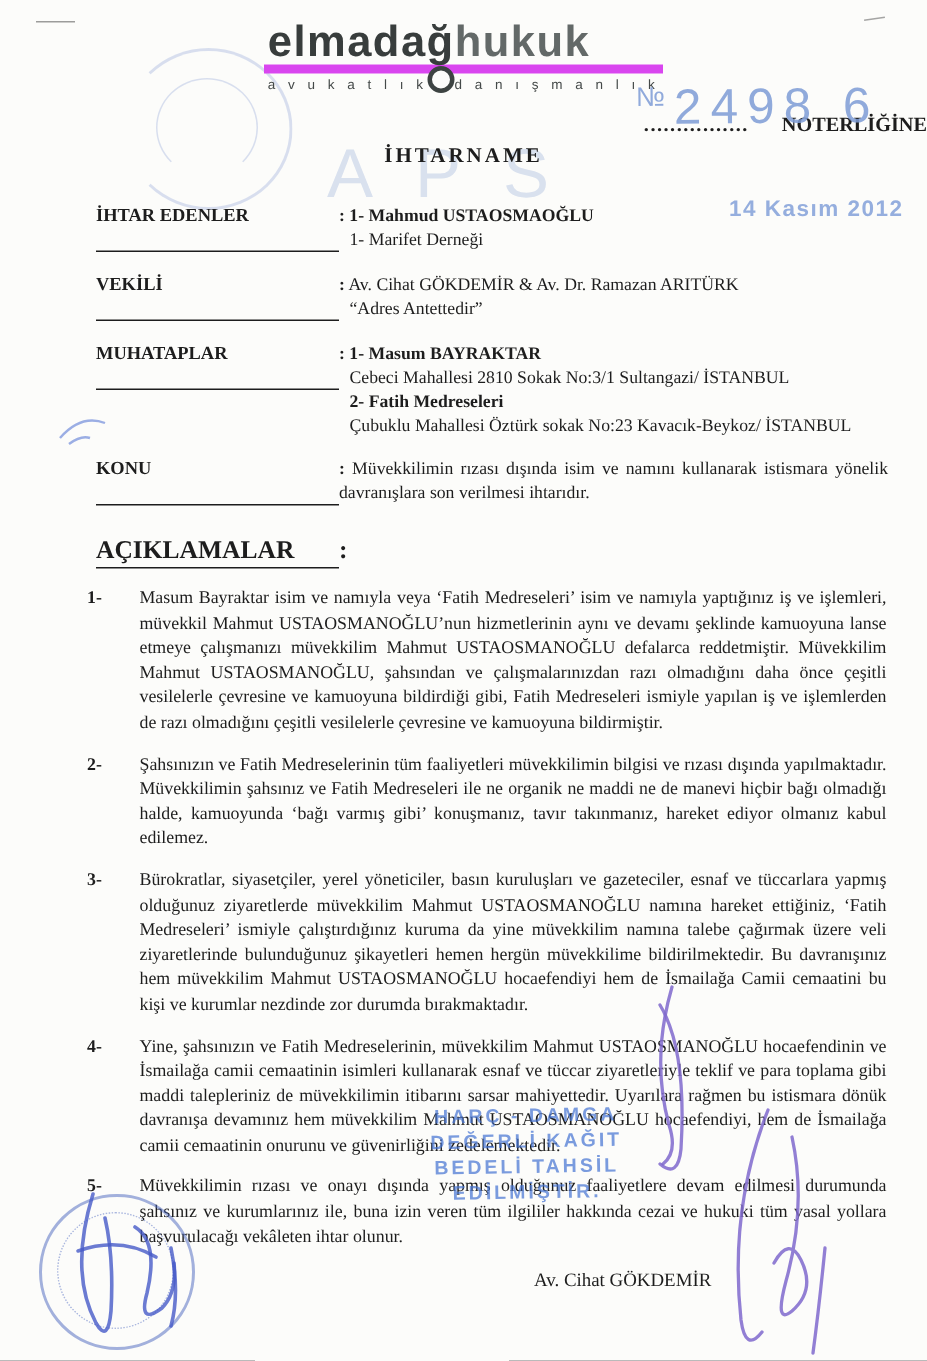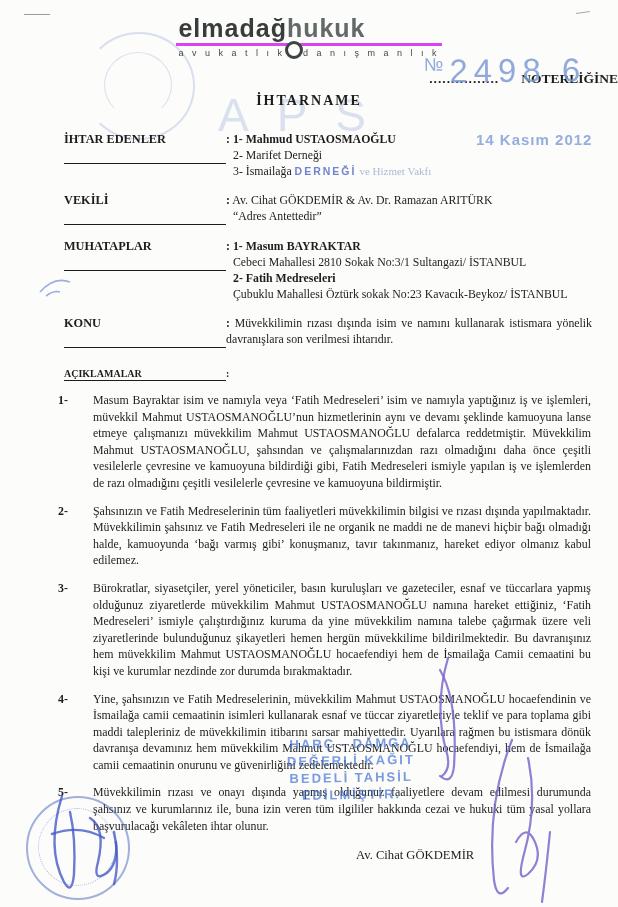--- a/index.html
+++ b/index.html
@@ -5,22 +5,22 @@
   html,body{margin:0;padding:0;background:#888;}
   .page{
     width:618px;height:907px;margin:0 auto;position:relative;overflow:hidden;
     background:#fcfcfa;
     font-family:"Liberation Serif", serif;color:#1d1d1d;
   }
   .flow{position:relative;z-index:1;}
   
   .logo-wrap{text-align:center;padding-top:13px;}
   .logo{display:inline-block;position:relative;text-align:left;}
-  .logo-main{font-family:"Liberation Sans",sans-serif;font-weight:bold;font-size:25px;
-    letter-spacing:1px;border-bottom:3px solid #d946ef;line-height:30px;padding:0 2px 0 2px;}
+  .logo-main{font-family:"Liberation Sans",sans-serif;font-weight:bold;font-size:29px;
+    letter-spacing:1px;border-bottom:6px solid #d946ef;line-height:30px;padding:0 2px 0 2px;}
   .logo-w1{color:#383d3c;}
   .logo-w2{color:#636968;}
   .logo-sub{display:flex;justify-content:space-between;align-items:flex-start;
     font-family:"Liberation Sans",sans-serif;font-size:9px;letter-spacing:3px;
     color:#44494 8;color:#444948;margin-top:2px;padding:0 2px;}
   .logo-ring{width:12px;height:12px;border:3.5px solid #3d4342;border-radius:50%;
     margin-top:-7px;background:#fcfcfa;flex-shrink:0;}
   .noter-line{ text-align:right;font-weight:bold;font-size:13.5px;margin-top:11px;}
   .noter-dots{letter-spacing:1px;margin-right:22px;}
   .doc-title{text-align:center;font-weight:bold;font-size:14px;letter-spacing:2px;margin-top:6px;}
@@ -29,34 +29,34 @@
   .field{display:flex;margin:0 26px 13px 64px;font-size:11.8px;line-height:16px;}
   .field-label{width:162px;flex-shrink:0;font-weight:bold;font-size:12.3px;
     border-bottom:1.6px solid #1d1d1d;align-self:flex-start;padding-bottom:16px;}
   .field-content{flex:1;}
   .colon{font-weight:bold;}
   .indent{padding-left:7px;}
   .stamp-inline{font-family:"Liberation Sans",sans-serif;font-weight:bold;font-size:10.5px;
     color:#5b6dc9;letter-spacing:2px;opacity:.85;}
   .faint-inline{color:rgba(110,130,185,.55);font-size:11px;}
   
-  .acik-row{margin:20px 26px 0 64px;font-size:10px;}
+  .acik-row{margin:20px 26px 0 64px;font-size:17px;}
   .acik-label{display:inline-block;width:162px;font-weight:bold;
     border-bottom:1.6px solid #1d1d1d;padding-bottom:1px;}
   .para{display:flex;margin:11px 27px 0 58px;font-size:11.9px;line-height:16.6px;
     text-align:justify;}
   .para-num{width:35px;flex-shrink:0;font-weight:bold;}
   .para-text{flex:1;}
   .sig-1{margin:14px 0 0 356px;font-size:12.6px;}
   
   .ovl{position:absolute;pointer-events:none;}
   .stamp-no{left:424px;top:52px;z-index:2;font-family:"Liberation Sans",sans-serif;
     font-size:33px;color:#7e9cd6;letter-spacing:6px;opacity:.85;transform:rotate(-.5deg);}
   .stamp-no sup{font-size:18px;}
-  .date-stamp{left:476px;top:131px;z-index:2;font-family:"Liberation Sans",sans-serif;
+  .date-stamp{left:486px;top:131px;z-index:2;font-family:"Liberation Sans",sans-serif;
     font-weight:bold;font-size:15px;color:#8aa6db;letter-spacing:1px;opacity:.9;}
   .aps{left:218px;top:88px;z-index:0;font-family:"Liberation Sans",sans-serif;
     font-weight:normal;font-size:46px;letter-spacing:28px;color:rgba(115,145,205,.26);}
   .harc-stamp{left:262px;top:735px;width:178px;z-index:2;text-align:center;
     font-family:"Liberation Sans",sans-serif;font-weight:bold;font-size:13px;
     letter-spacing:2px;line-height:17px;color:rgba(72,118,210,.72);transform:rotate(-1deg);}
   .circle-tl{left:38px;top:24px;width:150px;height:112px;z-index:0;opacity:.22;}
   .circle-tl .c1{position:absolute;left:45px;top:8px;width:108px;height:104px;
     border:2px solid #5b79c6;border-radius:50%;border-left-color:transparent;}
   .circle-tl .c2{position:absolute;left:66px;top:28px;width:66px;height:64px;
@@ -102,26 +102,21 @@
       <span class="noter-dots">................</span><span>NOTERLİĞİNE</span>
     </div>
     <div class="doc-title">İHTARNAME</div>
 
     <div class="fields">
 
       <div class="field">
         <div class="field-label">İHTAR EDENLER</div>
         <div class="field-content">
           <div><span class="colon">:</span> <b>1- Mahmud USTAOSMAOĞLU</b></div>
-          <div class="indent">2- Marifet Derneği</div>
-          <div class="indent">
-            <span>3- İsmailağa</span>
-            <span class="stamp-inline">DERNEĞİ</span>
-            <span class="faint-inline">ve Hizmet Vakfı</span>
-          </div>
+          <div class="indent">1- Marifet Derneği</div>
         </div>
       </div>
 
       <div class="field">
         <div class="field-label">VEKİLİ</div>
         <div class="field-content">
           <div><span class="colon">:</span> <span>Av. Cihat GÖKDEMİR &amp; Av. Dr. Ramazan ARITÜRK</span></div>
           <div class="indent">“Adres Antettedir”</div>
         </div>
       </div>

